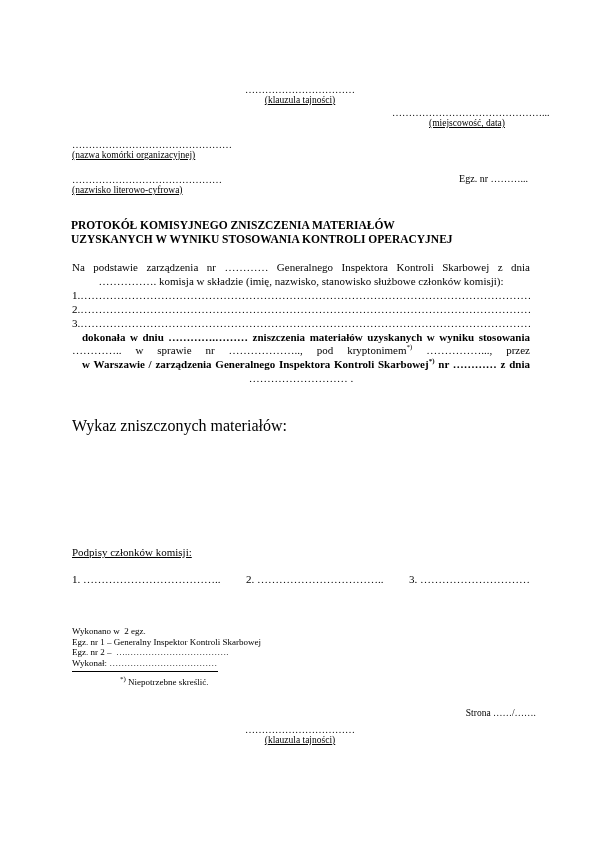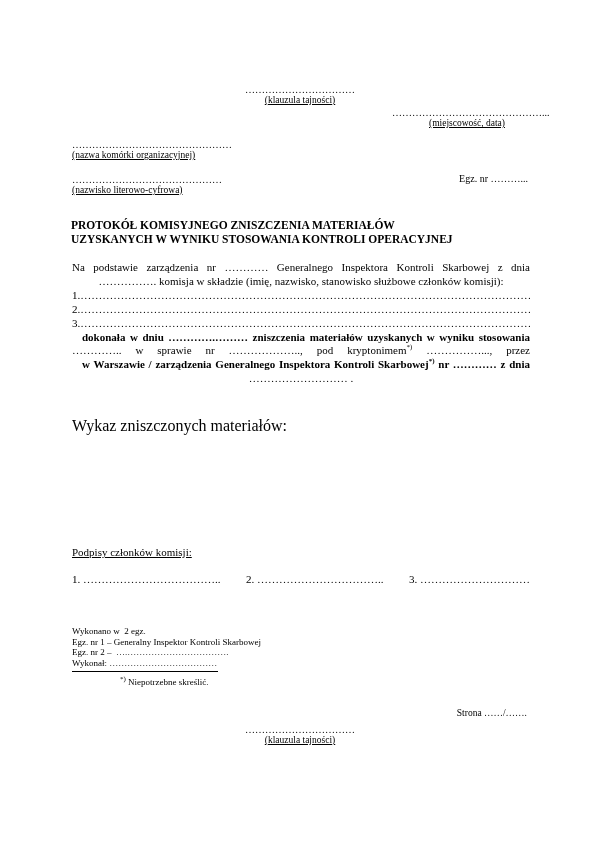--- a/index.html
+++ b/index.html
@@ -48,21 +48,21 @@
     display: flex; justify-content: space-between;
     font-size: 11px; line-height: 14px; white-space: nowrap;
   }
 
   .footer-block { top: 606px; left: 72px; margin-top: 20px; }
   .footer-line { font-size: 9px; line-height: 10.7px; white-space: pre; }
 
   .footnote-rule { top: 671px; left: 72px; width: 146px; height: 0; border-top: 1px solid #000000; }
   .footnote { top: 677px; left: 72px; font-size: 9px; line-height: 11px; margin-left: 48px; }
 
-  .strona { top: 708px; right: 73px; font-size: 9.5px; line-height: 11px; }
+  .strona { top: 708px; right: 64px; font-size: 9.5px; line-height: 11px; }
 
   .bottom-klauzula { top: 724px; }
 </style>
 </head>
 <body>
 
 <div class="page">
 
   <div class="blk center top-klauzula">
     <div class="dots-line">……………………………</div>

